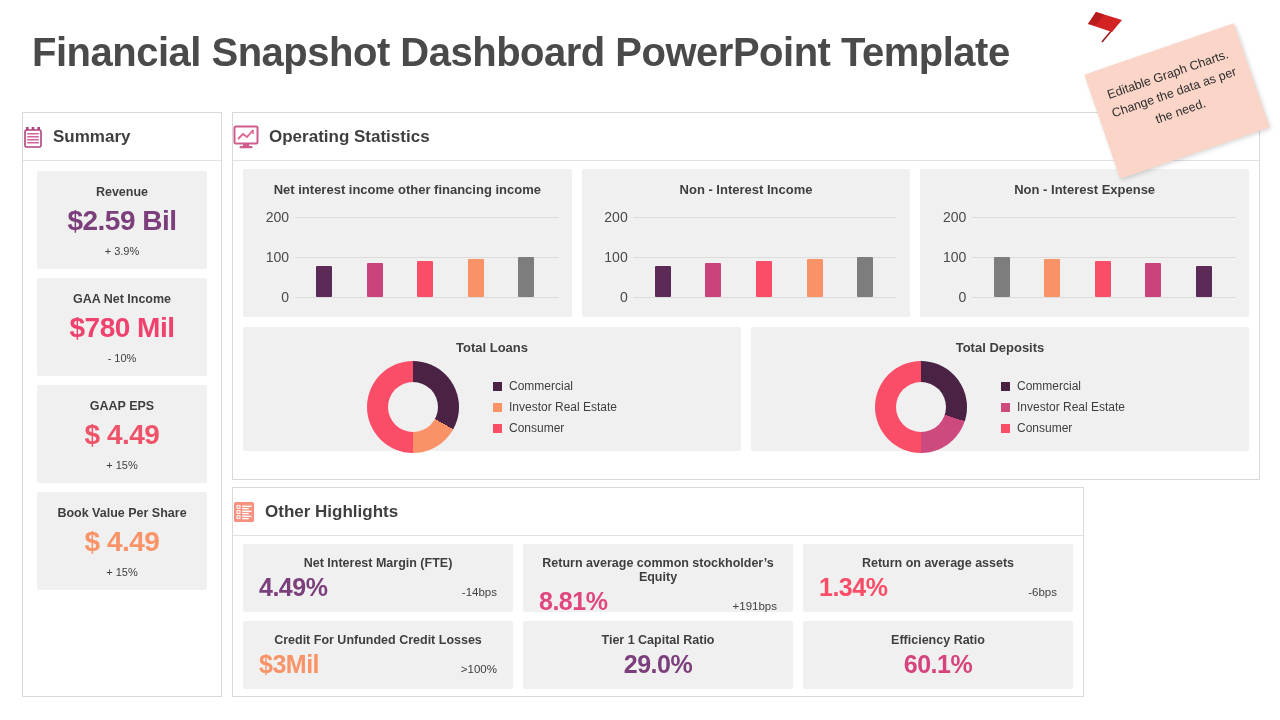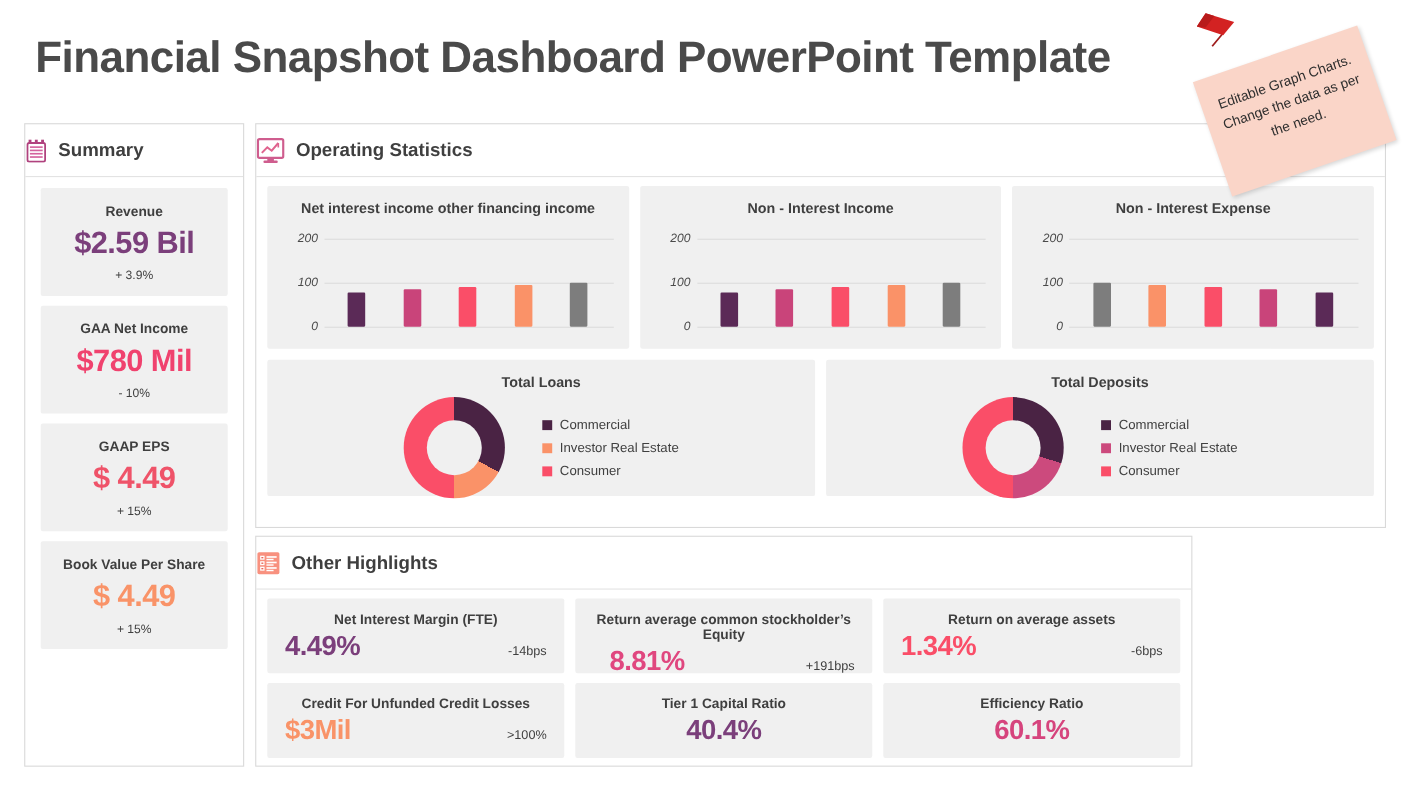--- a/index.html
+++ b/index.html
@@ -109,24 +109,23 @@
   .chart-area {
     position: relative;
     margin: 8px 14px 0 14px;
     height: 92px;
   }
   .y-tick {
     position: absolute;
     left: 0;
     width: 32px;
     text-align: right;
-    font-size: 11px;
+    font-size: 14px;
     color: #4a4a4a;
     transform: translateY(-50%);
-    font-style: italic;
   }
   .gridline {
     position: absolute;
     left: 38px;
     right: 0;
     height: 1px;
     background: #dcdcdc;
   }
   .bars {
     position: absolute;
@@ -442,21 +441,21 @@
       <div class="hl-card">
         <div class="hl-label">Net Interest Margin (FTE)</div>
         <div class="hl-row">
           <span class="hl-value" id="hv0" style="color: rgb(123, 63, 123);">4.49%</span>
           <span class="hl-delta">-14bps</span>
         </div>
       </div>
       <div class="hl-card">
         <div class="hl-label">Return average common stockholder’s Equity</div>
         <div class="hl-row">
-          <span class="hl-value" id="hv1" style="color: rgb(224, 71, 127); margin-left: 15px;">8.81%</span>
+          <span class="hl-value" id="hv1" style="color: rgb(224, 71, 127);">8.81%</span>
           <span class="hl-delta">+191bps</span>
         </div>
       </div>
       <div class="hl-card">
         <div class="hl-label">Return on average assets</div>
         <div class="hl-row">
           <span class="hl-value" id="hv2" style="color: rgb(250, 78, 104);">1.34%</span>
           <span class="hl-delta">-6bps</span>
         </div>
       </div>
@@ -465,21 +464,21 @@
       <div class="hl-card">
         <div class="hl-label">Credit For Unfunded Credit Losses</div>
         <div class="hl-row">
           <span class="hl-value" id="hv3" style="color: rgb(249, 147, 104);">$3Mil</span>
           <span class="hl-delta">&gt;100%</span>
         </div>
       </div>
       <div class="hl-card">
         <div class="hl-label">Tier 1 Capital Ratio</div>
         <div class="hl-row center">
-          <span class="hl-value" id="hv4" style="color: rgb(123, 63, 123);">40.4%</span>
+          <span class="hl-value" id="hv4" style="color: rgb(123, 63, 123);">29.0%</span>
         </div>
       </div>
       <div class="hl-card">
         <div class="hl-label">Efficiency Ratio</div>
         <div class="hl-row center">
           <span class="hl-value" id="hv5" style="color: rgb(214, 68, 125);">60.1%</span>
         </div>
       </div>
     </div>
   </div>

